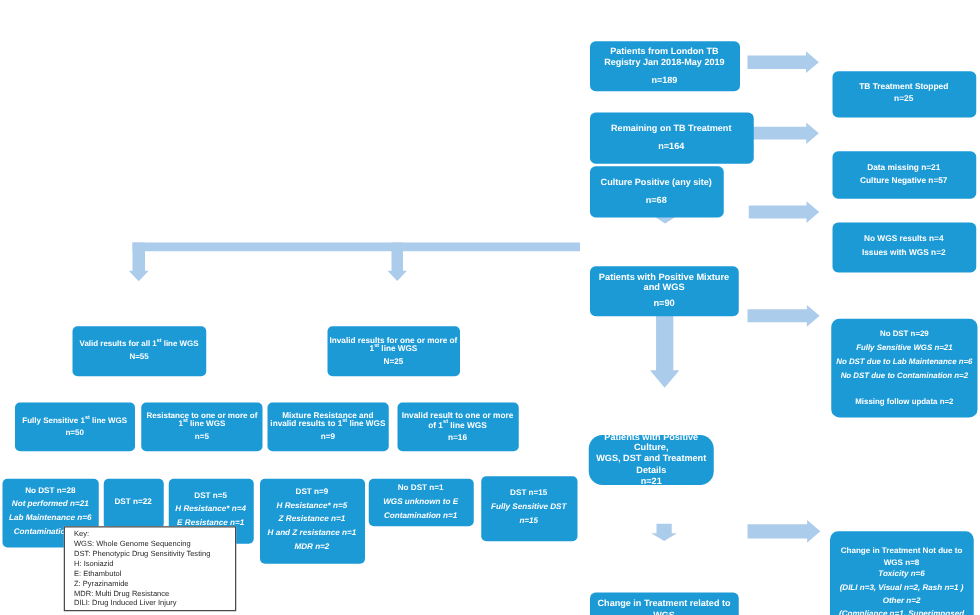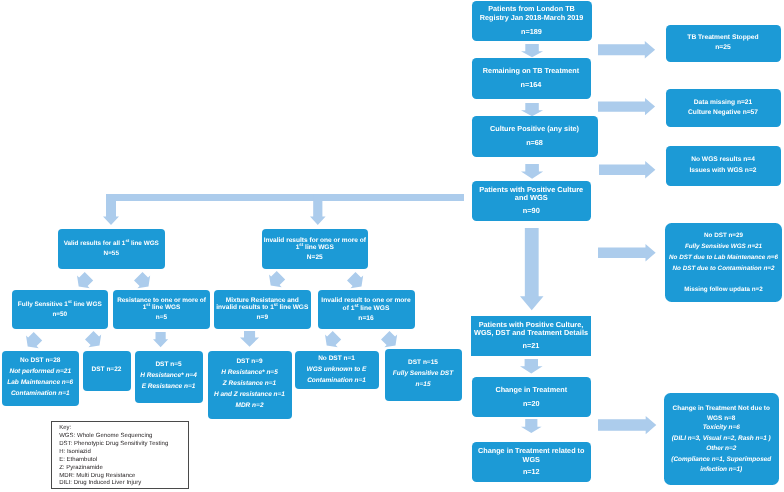--- a/index.html
+++ b/index.html
@@ -4,21 +4,21 @@
 <title>TB WGS Flowchart</title>
 <style>
   html,body{margin:0;padding:0;background:#ffffff;}
   body{width:784px;height:492px;overflow:hidden;
        font-family:"Liberation Sans",sans-serif;
        -webkit-font-smoothing:antialiased;text-rendering:geometricPrecision;}
   #canvas{position:relative;width:784px;height:492px;background:#fff;transform:translateZ(0);}
   .box{position:absolute;background:#1c9ad6;border-radius:7px;color:#ffffff;
        display:flex;flex-direction:column;align-items:center;justify-content:center;
        text-align:center;box-sizing:border-box;font-weight:bold;
-       letter-spacing:0px;}
+       letter-spacing:0px;margin-top:32px;}
   .box span{display:block;width:100%;}
   .it{font-style:italic;}
   .wr{line-height:var(--wrap,1.2) !important;}
   .sp{height:var(--gap,1.1em);}
   sup{font-size:0.68em;vertical-align:super;line-height:0;}
   .arrow{position:absolute;transform-box:border-box;transform-origin:50% 50%;overflow:visible;}
   #keybox{position:absolute;border:1px solid #4a4a4a;background:#fff;
           box-sizing:border-box;padding:3.6px 0 0 7.1px;}
   #keybox span{display:block;color:#231f20;white-space:nowrap;
           font-size:6.0px;line-height:7.85px;letter-spacing:0.02px;font-weight:400;}
@@ -93,50 +93,45 @@
       <path d="M4.00,0 L15.10,0 L15.10,6.40 L19.10,6.40 L9.55,15.70 L0,6.40 L4.00,6.40 Z" fill="#acccec"></path>
     </svg>
 <svg class="arrow" style="left:324.90px;top:330.90px" width="16.19" height="16.19" viewBox="0 0 16.19 16.19">
       <path d="M7.71,0.00 L16.19,8.49 L10.61,14.07 L12.73,16.19 L1.70,14.50 L0.00,3.46 L2.12,5.59 Z" fill="#acccec"></path>
     </svg>
 <svg class="arrow" style="left:381.30px;top:330.90px" width="16.19" height="16.19" viewBox="0 0 16.19 16.19">
       <path d="M0.00,8.49 L8.49,0.00 L14.07,5.59 L16.19,3.46 L14.50,14.50 L3.46,16.19 L5.59,14.07 Z" fill="#acccec"></path>
     </svg>
 <div class="box" style="left:471.5px;top:1.0px;width:120.0px;height:40.0px;font-size:7.25px;line-height:1.186;border-radius:4.5px;--gap:0.731em;--wrap:1.186">
       <span class="ln">Patients from London TB</span>
-      <span class="ln">Registry Jan 2018-March 2019</span>
+      <span class="ln">Registry Jan 2018-May 2019</span>
       <span class="sp"></span>
       <span class="ln">n=189</span>
     </div>
-<div class="box" style="left:471.5px;top:58.0px;width:119.0px;height:41.0px;font-size:7.25px;line-height:1.186;border-radius:4.5px;--gap:0.731em;--wrap:1.186">
+<div class="box" style="left:471.5px;top:58.0px;width:131px;height:41.0px;font-size:7.25px;line-height:1.186;border-radius:4.5px;--gap:0.731em;--wrap:1.186">
       <span class="ln">Remaining on TB Treatment</span>
       <span class="sp"></span>
       <span class="ln">n=164</span>
     </div>
-<div class="box" style="left:471.5px;top:116px;width:126px;height:40.5px;font-size:7.25px;line-height:1.186;border-radius:4.5px;--gap:0.731em;--wrap:1.186">
+<div class="box" style="left:471.5px;top:101px;width:107px;height:40.5px;font-size:7.25px;line-height:1.186;border-radius:4.5px;--gap:0.731em;--wrap:1.186">
       <span class="ln">Culture Positive (any site)</span>
       <span class="sp"></span>
       <span class="ln">n=68</span>
     </div>
 <div class="box" style="left:471.5px;top:180.5px;width:119.5px;height:40.0px;font-size:7.4px;line-height:1.149;border-radius:4.5px;--gap:0.541em;--wrap:1.149">
-      <span class="ln">Patients with Positive Culture</span>
+      <span class="ln">Patients with Positive Mixture</span>
       <span class="ln">and WGS</span>
       <span class="sp"></span>
       <span class="ln">n=90</span>
     </div>
-<div class="box" style="left:471.0px;top:315.5px;width:120.0px;height:40.5px;font-size:7.3px;line-height:1.219;border-radius:0;--gap:0.507em;--wrap:1.219">
+<div class="box" style="left:471.0px;top:315.5px;width:100px;height:40.5px;font-size:7.3px;line-height:1.219;border-radius:11px;--gap:0.507em;--wrap:1.219">
       <span class="ln">Patients with Positive Culture,</span>
       <span class="ln">WGS, DST and Treatment Details</span>
       <span class="sp"></span>
       <span class="ln">n=21</span>
-    </div>
-<div class="box" style="left:471.5px;top:377.0px;width:119.5px;height:40.0px;font-size:7.25px;line-height:1.186;border-radius:4.5px;--gap:0.731em;--wrap:1.186">
-      <span class="ln">Change in Treatment</span>
-      <span class="sp"></span>
-      <span class="ln">n=20</span>
     </div>
 <div class="box" style="left:471.5px;top:442.0px;width:119.5px;height:40.0px;font-size:7.25px;line-height:1.186;border-radius:4.5px;--gap:0.607em;--wrap:1.186">
       <span class="ln">Change in Treatment related to</span>
       <span class="ln">WGS</span>
       <span class="sp"></span>
       <span class="ln">n=12</span>
     </div>
 <div class="box" style="left:665.5px;top:24.5px;width:115.0px;height:37.5px;font-size:6.7px;line-height:1.552;border-radius:4.5px;--gap:0.015em;--wrap:1.552">
       <span class="ln">TB Treatment Stopped</span>
       <span class="sp"></span>

